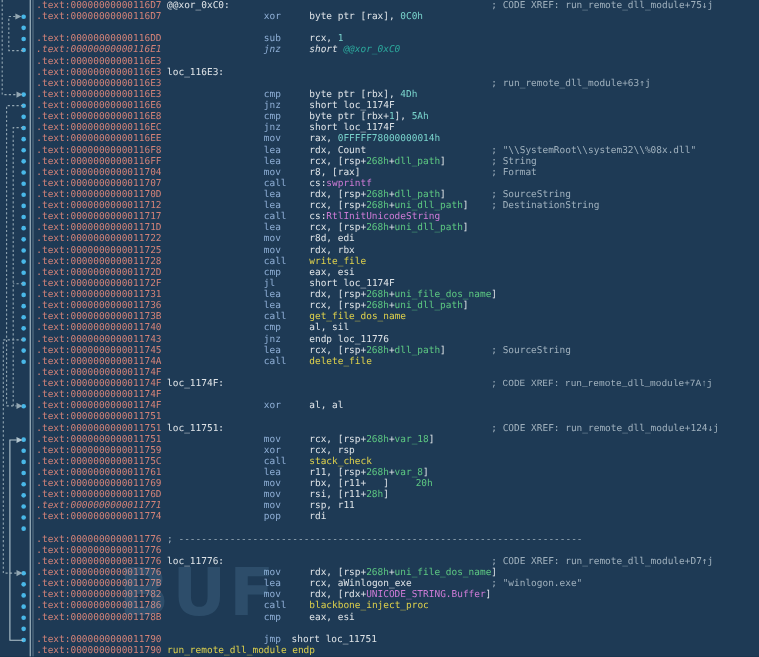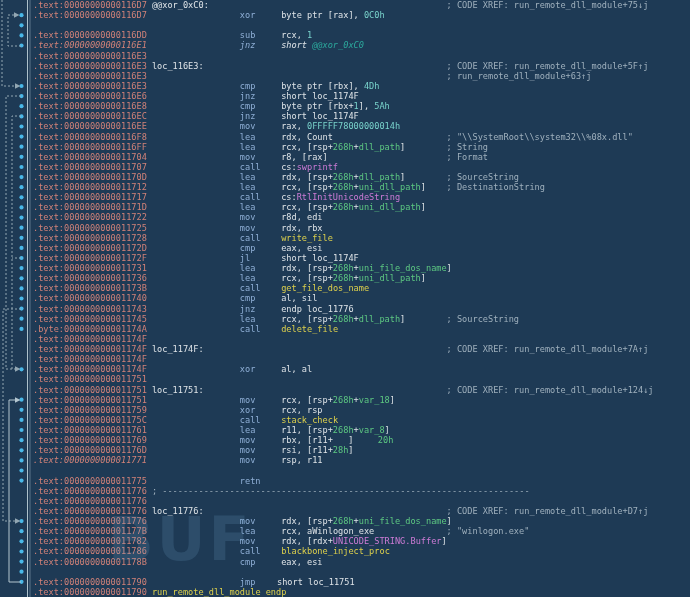--- a/index.html
+++ b/index.html
@@ -95,21 +95,21 @@
       <polygon points="15,518.2 15,523.8 20.5,521" fill="#93a7b3"></polygon>
       <polyline points="21,582 9,582 9,400 15,400" fill="none" stroke="#b4c6d0" stroke-width="1"></polyline>
       <polygon points="15,397.2 15,402.8 20.5,400" fill="#b4c6d0"></polygon>
     </svg>
   <div id="code">
       <div class="line" style="top: 0px;"><span class="seg addr" style="left: 2px;">.text:00000000000116D7</span><span class="seg lbl" style="left: 120.91px;">@@xor_0xC0:</span><span class="seg cmt" style="left: 415.6px;">; CODE XREF: run_remote_dll_module+75↓j</span></div>
       <div class="line" style="top: 10.12px;"><span class="seg addr" style="left: 2px;">.text:00000000000116D7</span><span class="seg mn" style="left: 208.8px;">xor</span><span class="seg op" style="left: 250.16px;">byte ptr [rax], </span><span class="seg num" style="left: 332.88px;">0C0h</span></div>
       <div class="line" style="top: 30.36px;"><span class="seg addr" style="left: 2px;">.text:00000000000116DD</span><span class="seg mn" style="left: 208.8px;">sub</span><span class="seg op" style="left: 250.16px;">rcx, </span><span class="seg num" style="left: 276.01px;">1</span></div>
       <div class="line" style="top: 40.47px; font-style: italic;"><span class="seg addr" style="left: 2px;">.text:00000000000116E1</span><span class="seg mn" style="left: 208.8px;">jnz</span><span class="seg op" style="left: 250.16px;">short </span><span class="seg tlbl" style="left: 281.18px;">@@xor_0xC0</span></div>
       <div class="line" style="top: 50.59px;"><span class="seg addr" style="left: 2px;">.text:00000000000116E3</span></div>
-      <div class="line" style="top: 60.71px;"><span class="seg addr" style="left: 2px;">.text:00000000000116E3</span><span class="seg lbl" style="left: 120.91px;">loc_116E3:</span><span class="seg cmt" style="left: 415.6px;">; CODE XREF: run_remote_dll_module+5F↑j</span></div>
+      <div class="line" style="top: 60.71px;"><span class="seg addr" style="left: 2px;">.text:00000000000116E3</span><span class="seg lbl" style="left: 120.91px;">loc_116E3:</span></div>
       <div class="line" style="top: 70.83px;"><span class="seg addr" style="left: 2px;">.text:00000000000116E3</span><span class="seg cmt" style="left: 415.6px;">; run_remote_dll_module+63↑j</span></div>
       <div class="line" style="top: 80.95px;"><span class="seg addr" style="left: 2px;">.text:00000000000116E3</span><span class="seg mn" style="left: 208.8px;">cmp</span><span class="seg op" style="left: 250.16px;">byte ptr [rbx], </span><span class="seg num" style="left: 332.88px;">4Dh</span></div>
       <div class="line" style="top: 91.07px;"><span class="seg addr" style="left: 2px;">.text:00000000000116E6</span><span class="seg mn" style="left: 208.8px;">jnz</span><span class="seg op" style="left: 250.16px;">short loc_1174F</span></div>
       <div class="line" style="top: 101.19px;"><span class="seg addr" style="left: 2px;">.text:00000000000116E8</span><span class="seg mn" style="left: 208.8px;">cmp</span><span class="seg op" style="left: 250.16px;">byte ptr [rbx+</span><span class="seg num" style="left: 322.54px;">1</span><span class="seg op" style="left: 327.71px;">], </span><span class="seg num" style="left: 343.22px;">5Ah</span></div>
       <div class="line" style="top: 111.31px;"><span class="seg addr" style="left: 2px;">.text:00000000000116EC</span><span class="seg mn" style="left: 208.8px;">jnz</span><span class="seg op" style="left: 250.16px;">short loc_1174F</span></div>
       <div class="line" style="top: 121.42px;"><span class="seg addr" style="left: 2px;">.text:00000000000116EE</span><span class="seg mn" style="left: 208.8px;">mov</span><span class="seg op" style="left: 250.16px;">rax, </span><span class="seg num" style="left: 276.01px;">0FFFFF78000000014h</span></div>
       <div class="line" style="top: 131.54px;"><span class="seg addr" style="left: 2px;">.text:00000000000116F8</span><span class="seg mn" style="left: 208.8px;">lea</span><span class="seg op" style="left: 250.16px;">rdx, Count</span><span class="seg cmt" style="left: 415.6px;">; "\\SystemRoot\\system32\\%08x.dll"</span></div>
       <div class="line" style="top: 141.66px;"><span class="seg addr" style="left: 2px;">.text:00000000000116FF</span><span class="seg mn" style="left: 208.8px;">lea</span><span class="seg op" style="left: 250.16px;">rcx, [rsp+</span><span class="seg grn" style="left: 301.86px;">268h</span><span class="seg op" style="left: 322.54px;">+</span><span class="seg grn" style="left: 327.71px;">dll_path</span><span class="seg op" style="left: 369.07px;">]</span><span class="seg cmt" style="left: 415.6px;">; String</span></div>
       <div class="line" style="top: 151.78px;"><span class="seg addr" style="left: 2px;">.text:0000000000011704</span><span class="seg mn" style="left: 208.8px;">mov</span><span class="seg op" style="left: 250.16px;">r8, [rax]</span><span class="seg cmt" style="left: 415.6px;">; Format</span></div>
       <div class="line" style="top: 161.9px;"><span class="seg addr" style="left: 2px;">.text:0000000000011707</span><span class="seg mn" style="left: 208.8px;">call</span><span class="seg op" style="left: 250.16px;">cs:</span><span class="seg imp" style="left: 265.67px;">swprintf</span></div>
@@ -121,40 +121,40 @@
       <div class="line" style="top: 222.61px; padding-left: 28px;"><span class="seg addr" style="left: 2px;">.text:0000000000011725</span><span class="seg mn" style="left: 208.8px;">mov</span><span class="seg op" style="left: 250.16px;">rdx, rbx</span></div>
       <div class="line" style="top: 232.73px;"><span class="seg addr" style="left: 2px;">.text:0000000000011728</span><span class="seg mn" style="left: 208.8px;">call</span><span class="seg fn" style="left: 250.16px;">write_file</span></div>
       <div class="line" style="top: 242.85px;"><span class="seg addr" style="left: 2px;">.text:000000000001172D</span><span class="seg mn" style="left: 208.8px;">cmp</span><span class="seg op" style="left: 250.16px;">eax, esi</span></div>
       <div class="line" style="top: 252.97px;"><span class="seg addr" style="left: 2px;">.text:000000000001172F</span><span class="seg mn" style="left: 208.8px;">jl</span><span class="seg op" style="left: 250.16px;">short loc_1174F</span></div>
       <div class="line" style="top: 263.08px;"><span class="seg addr" style="left: 2px;">.text:0000000000011731</span><span class="seg mn" style="left: 208.8px;">lea</span><span class="seg op" style="left: 250.16px;">rdx, [rsp+</span><span class="seg grn" style="left: 301.86px;">268h</span><span class="seg op" style="left: 322.54px;">+</span><span class="seg grn" style="left: 327.71px;">uni_file_dos_name</span><span class="seg op" style="left: 415.6px;">]</span></div>
       <div class="line" style="top: 273.2px;"><span class="seg addr" style="left: 2px;">.text:0000000000011736</span><span class="seg mn" style="left: 208.8px;">lea</span><span class="seg op" style="left: 250.16px;">rcx, [rsp+</span><span class="seg grn" style="left: 301.86px;">268h</span><span class="seg op" style="left: 322.54px;">+</span><span class="seg grn" style="left: 327.71px;">uni_dll_path</span><span class="seg op" style="left: 389.75px;">]</span></div>
       <div class="line" style="top: 283.32px;"><span class="seg addr" style="left: 2px;">.text:000000000001173B</span><span class="seg mn" style="left: 208.8px;">call</span><span class="seg fn" style="left: 250.16px;">get_file_dos_name</span></div>
       <div class="line" style="top: 293.44px;"><span class="seg addr" style="left: 2px;">.text:0000000000011740</span><span class="seg mn" style="left: 208.8px;">cmp</span><span class="seg op" style="left: 250.16px;">al, sil</span></div>
       <div class="line" style="top: 303.56px;"><span class="seg addr" style="left: 2px;">.text:0000000000011743</span><span class="seg mn" style="left: 208.8px;">jnz</span><span class="seg op" style="left: 250.16px;">endp loc_11776</span></div>
       <div class="line" style="top: 313.68px;"><span class="seg addr" style="left: 2px;">.text:0000000000011745</span><span class="seg mn" style="left: 208.8px;">lea</span><span class="seg op" style="left: 250.16px;">rcx, [rsp+</span><span class="seg grn" style="left: 301.86px;">268h</span><span class="seg op" style="left: 322.54px;">+</span><span class="seg grn" style="left: 327.71px;">dll_path</span><span class="seg op" style="left: 369.07px;">]</span><span class="seg cmt" style="left: 415.6px;">; SourceString</span></div>
-      <div class="line" style="top: 323.8px;"><span class="seg addr" style="left: 2px;">.byte:000000000001174A</span><span class="seg mn" style="left: 208.8px;">call</span><span class="seg fn" style="left: 250.16px;">delete_file</span></div>
+      <div class="line" style="top: 323.8px;"><span class="seg addr" style="left: 2px;">.text:000000000001174A</span><span class="seg mn" style="left: 208.8px;">call</span><span class="seg fn" style="left: 250.16px;">delete_file</span></div>
       <div class="line" style="top: 333.92px;"><span class="seg addr" style="left: 2px;">.text:000000000001174F</span></div>
-      <div class="line" style="top: 344.03px;"><span class="seg addr" style="left: 2px;">.text:000000000001174F</span><span class="seg lbl" style="left: 120.91px;">loc_1174F:</span><span class="seg cmt" style="left: 415.6px;">; CODE XREF: run_remote_dll_module+7A↑j</span></div>
+      <div class="line" style="top: 344.03px;"><span class="seg addr" style="left: 2px;">.text:000000000001174F</span><span class="seg lbl" style="left: 120.91px;">loc_1174F:</span><span class="seg cmt" style="left: 415.6px; font-family: Liberation Mono, monospace;">; CODE XREF: run_remote_dll_module+7A↑j</span></div>
       <div class="line" style="top: 354.15px;"><span class="seg addr" style="left: 2px;">.text:000000000001174F</span></div>
       <div class="line" style="top: 364.27px;"><span class="seg addr" style="left: 2px;">.text:000000000001174F</span><span class="seg mn" style="left: 208.8px;">xor</span><span class="seg op" style="left: 250.16px;">al, al</span></div>
       <div class="line" style="top: 374.39px;"><span class="seg addr" style="left: 2px;">.text:0000000000011751</span></div>
       <div class="line" style="top: 384.51px;"><span class="seg addr" style="left: 2px;">.text:0000000000011751</span><span class="seg lbl" style="left: 120.91px;">loc_11751:</span><span class="seg cmt" style="left: 415.6px;">; CODE XREF: run_remote_dll_module+124↓j</span></div>
       <div class="line" style="top: 394.63px;"><span class="seg addr" style="left: 2px;">.text:0000000000011751</span><span class="seg mn" style="left: 208.8px;">mov</span><span class="seg op" style="left: 250.16px;">rcx, [rsp+</span><span class="seg grn" style="left: 301.86px;">268h</span><span class="seg op" style="left: 322.54px;">+</span><span class="seg grn" style="left: 327.71px;">var_18</span><span class="seg op" style="left: 358.73px;">]</span></div>
       <div class="line" style="top: 404.75px;"><span class="seg addr" style="left: 2px;">.text:0000000000011759</span><span class="seg mn" style="left: 208.8px;">xor</span><span class="seg op" style="left: 250.16px;">rcx, rsp</span></div>
       <div class="line" style="top: 414.86px;"><span class="seg addr" style="left: 2px; text-align: center;">.text:000000000001175C</span><span class="seg mn" style="left: 208.8px;">call</span><span class="seg fn" style="left: 250.16px;">stack_check</span></div>
       <div class="line" style="top: 424.98px;"><span class="seg addr" style="left: 2px;">.text:0000000000011761</span><span class="seg mn" style="left: 208.8px;">lea</span><span class="seg op" style="left: 250.16px;">r11, [rsp+</span><span class="seg grn" style="left: 301.86px;">268h</span><span class="seg op" style="left: 322.54px;">+</span><span class="seg grn" style="left: 327.71px;">var_8</span><span class="seg op" style="left: 353.56px;">]</span></div>
       <div class="line" style="top: 435.1px;"><span class="seg addr" style="left: 2px;">.text:0000000000011769</span><span class="seg mn" style="left: 208.8px;">mov</span><span class="seg op" style="left: 250.16px;">rbx, [r11+</span><span class="seg grn" style="left: 301.86px; margin-left: 45px;">20h</span><span class="seg op" style="left: 317.37px;">]</span></div>
       <div class="line" style="top: 445.22px;"><span class="seg addr" style="left: 2px;">.text:000000000001176D</span><span class="seg mn" style="left: 208.8px;">mov</span><span class="seg op" style="left: 250.16px;">rsi, [r11+</span><span class="seg grn" style="left: 301.86px;">28h</span><span class="seg op" style="left: 317.37px;">]</span></div>
       <div class="line" style="top: 455.34px;"><span class="seg addr" style="left: 2px; font-style: italic;">.text:0000000000011771</span><span class="seg mn" style="left: 208.8px;">mov</span><span class="seg op" style="left: 250.16px;">rsp, r11</span></div>
-      <div class="line" style="top: 475.58px;"><span class="seg addr" style="left: 2px;">.text:0000000000011775</span><span class="seg mn" style="left: 208.8px;">retn</span></div>
+      <div class="line" style="top: 465.46px;"><span class="seg addr" style="left: 2px;">.text:0000000000011774</span><span class="seg mn" style="left: 208.8px;">pop</span><span class="seg op" style="left: 250.16px;">rdi</span></div>
       <div class="line" style="top: 485.69px;"><span class="seg addr" style="left: 2px;">.text:0000000000011776</span><span class="seg cmt" style="left: 120.91px;">; -----------------------------------------------------------------------</span></div>
       <div class="line" style="top: 495.81px;"><span class="seg addr" style="left: 2px;">.text:0000000000011776</span></div>
       <div class="line" style="top: 505.93px;"><span class="seg addr" style="left: 2px;">.text:0000000000011776</span><span class="seg lbl" style="left: 120.91px;">loc_11776:</span><span class="seg cmt" style="left: 415.6px;">; CODE XREF: run_remote_dll_module+D7↑j</span></div>
       <div class="line" style="top: 516.05px;"><span class="seg addr" style="left: 2px;">.text:0000000000011776</span><span class="seg mn" style="left: 208.8px;">mov</span><span class="seg op" style="left: 250.16px;">rdx, [rsp+</span><span class="seg grn" style="left: 301.86px;">268h</span><span class="seg op" style="left: 322.54px;">+</span><span class="seg grn" style="left: 327.71px;">uni_file_dos_name</span><span class="seg op" style="left: 415.6px;">]</span></div>
       <div class="line" style="top: 526.17px;"><span class="seg addr" style="left: 2px;">.text:000000000001177B</span><span class="seg mn" style="left: 208.8px;">lea</span><span class="seg op" style="left: 250.16px;">rcx, aWinlogon_exe</span><span class="seg cmt" style="left: 415.6px;">; "winlogon.exe"</span></div>
       <div class="line" style="top: 536.29px;"><span class="seg addr" style="left: 2px;">.text:0000000000011782</span><span class="seg mn" style="left: 208.8px;">mov</span><span class="seg op" style="left: 250.16px;">rdx, [rdx+</span><span class="seg imp" style="left: 301.86px;">UNICODE_STRING.Buffer</span><span class="seg op" style="left: 410.43px;">]</span></div>
       <div class="line" style="top: 546.41px;"><span class="seg addr" style="left: 2px;">.text:0000000000011786</span><span class="seg mn" style="left: 208.8px;">call</span><span class="seg fn" style="left: 250.16px;">blackbone_inject_proc</span></div>
       <div class="line" style="top: 556.53px;"><span class="seg addr" style="left: 2px;">.text:000000000001178B</span><span class="seg mn" style="left: 208.8px;">cmp</span><span class="seg op" style="left: 250.16px;">eax, esi</span></div>
-      <div class="line" style="top: 576.76px;"><span class="seg addr" style="left: 2px;">.text:0000000000011790</span><span class="seg mn" style="left: 208.8px;">jmp</span><span class="seg op" style="left: 246px;">short loc_11751</span></div>
+      <div class="line" style="top: 576.76px;"><span class="seg addr" style="left: 2px;">.text:0000000000011790</span><span class="seg mn" style="left: 208.8px;">jmp</span><span class="seg op" style="left: 234px;">short loc_11751</span></div>
       <div class="line" style="top: 586.88px;"><span class="seg addr" style="left: 2px;">.text:0000000000011790</span><span class="seg fn" style="left: 120.91px;">run_remote_dll_module</span><span class="seg fn" style="left: 234.65px;">endp</span></div>
     </div>
   <div id="wm">BUF</div>
 </div>
 
 </body></html>

